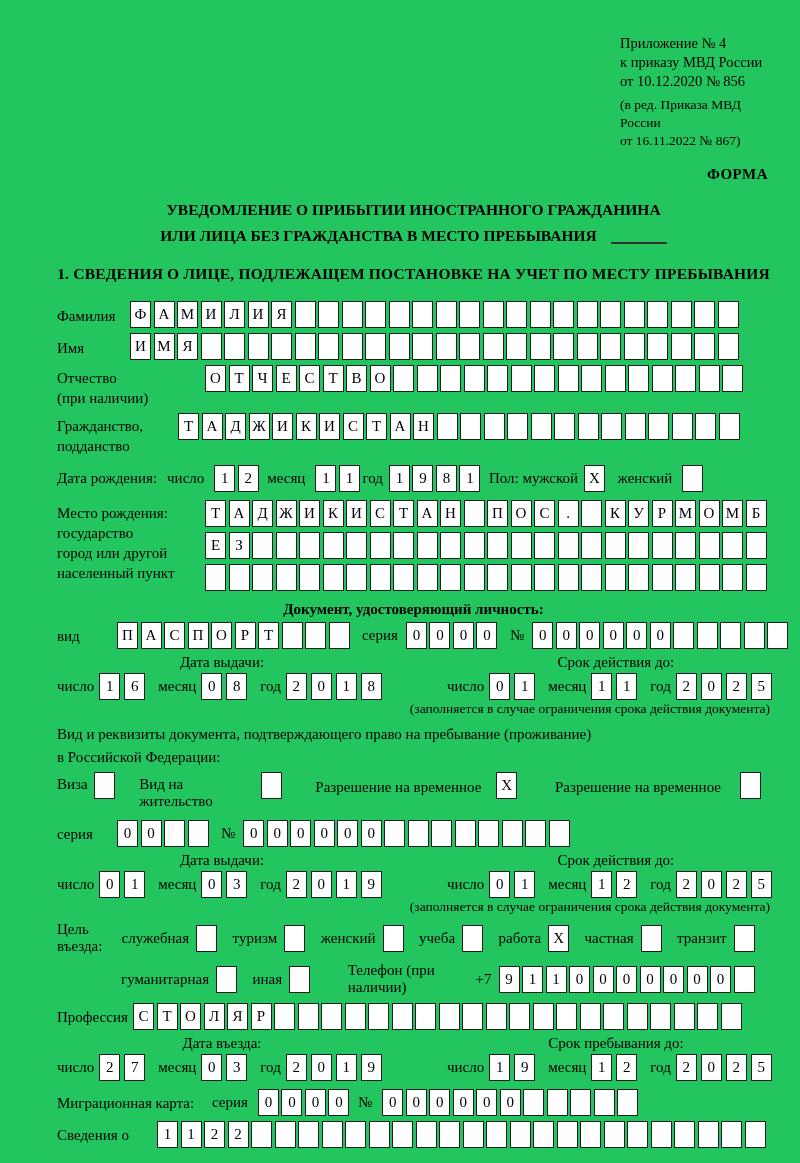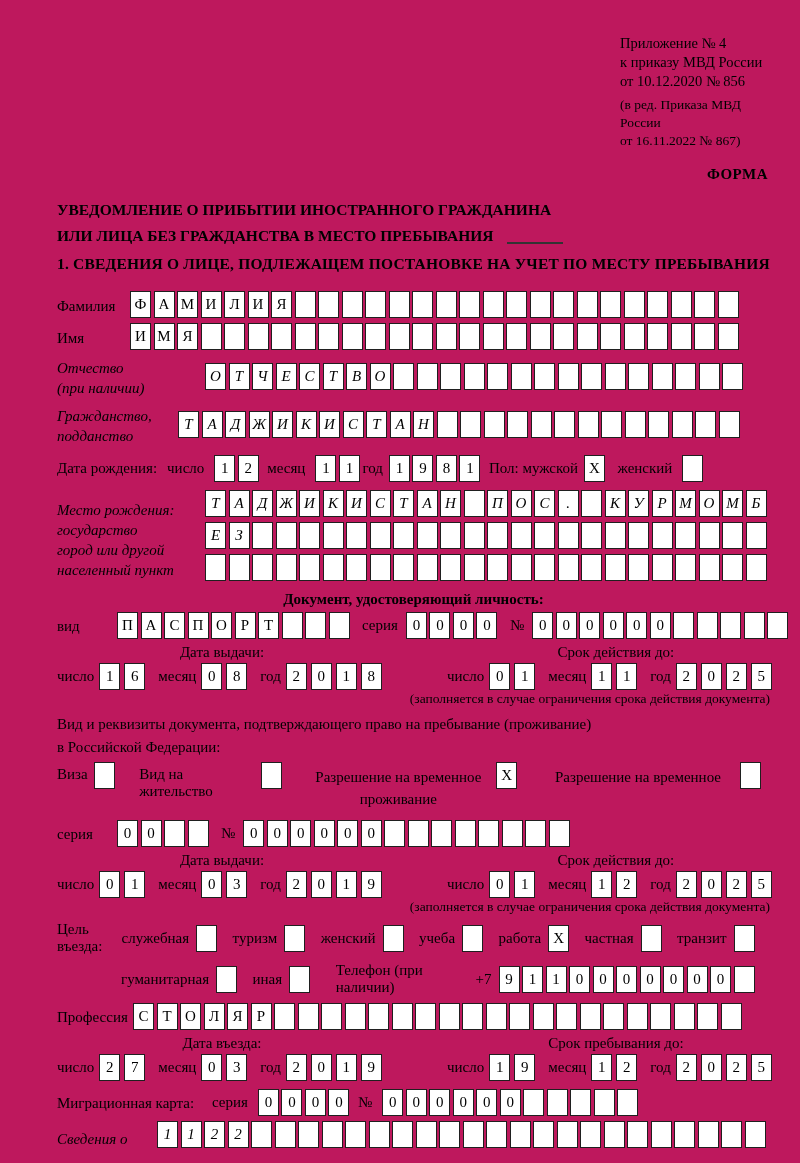--- a/index.html
+++ b/index.html
@@ -1,43 +1,43 @@
 <!DOCTYPE html>
 <html><head>
 <meta charset="utf-8">
 <style>
   html,body{margin:0;padding:0;background:#fff;}
   .page{
-    position:relative; width:800px; height:1163px; background:#be185d; color:#000;
+    position:relative; width:800px; height:1163px; background:#22c55e; color:#000;
     font-family:"Liberation Serif","DejaVu Serif",serif; font-size:15px;
     box-sizing:border-box; padding:34px 30px 0 57px; overflow:hidden;
   }
   
   .cellrow{display:flex; flex-wrap:nowrap; align-items:center;}
   .cell{
     flex:none; box-sizing:content-box; width:19px; height:25px;
     border:1.6px solid #1f1f1f; margin-right:2.5px; background:#fff;
     display:inline-flex; align-items:center; justify-content:center;
     font-size:15px; line-height:1;
   }
   .stack .cellrow{margin-bottom:5px;}
   
   .frow{display:flex; align-items:center; margin-bottom:5px;}
-  .frow.top{align-items:center;font-style:italic;}
+  .frow.top{align-items:flex-start;}
   .lcol{flex:none; line-height:20px; padding-top:3px;}
   .w73{width:73px;} .w148{width:148px;} .w121{width:121px;} .w60{width:60px;} .w100{width:100px;}
   .midlab{margin:0 8px 0 10px;}
   .gap6{margin-left:6px;} .gap10{margin-left:10px;}
   
   .appendix{margin-left:563px; line-height:19px; font-size:14.5px;}
   .appendix-sub{margin-top:5px; font-size:13.5px; line-height:18px;}
   .forma{text-align:right; font-weight:bold; font-size:15px; letter-spacing:.5px; margin-top:16px; padding-right:2px;font-family:Liberation Serif, serif;}
-  .title{margin-top:14px; text-align:left; font-weight:bold; font-size:15.5px; line-height:26px;font-family:Liberation Serif, serif;}
+  .title{margin-top:14px; text-align:center; font-weight:bold; font-size:15.5px; line-height:26px;font-family:Liberation Serif, serif;}
   .blank-line{display:inline-block; width:56px; border-bottom:2px solid #333; margin-left:14px; transform:translateY(3px);}
-  .section-heading{margin-top:6px; margin-bottom:18px; text-align:left; font-weight:bold; font-size:15.5px; letter-spacing:.2px;}
+  .section-heading{margin-top:16px; margin-bottom:18px; text-align:right; font-weight:bold; font-size:15.5px; letter-spacing:.2px;}
   .center-bold{text-align:center; font-weight:bold; margin:1px 0 4px 0;}
   .plain{line-height:23px;}
   
   .dates{display:flex; margin-top:2px;}
   .dcol.left{flex:none; width:390px;}
   .dcol.right{flex:1;}
   .dhead{text-align:center; margin-bottom:2px;}
   .dcol.left .dhead{width:330px;}
   .dline{display:flex; align-items:center;}
   .dline .dlab{margin-right:5px;}
@@ -50,21 +50,21 @@
   .plab{padding-top:4px;}
   .pblock{text-align:center; line-height:22px; padding-top:4px;}
   .pb1{width:192px;} .pb2{width:202px;}
   .permits > *{margin-right:6px;}
   .permits .sp{margin-right:22px;}
   
   .opts{display:flex; align-items:center; margin-bottom:7px;}
   .opts .olab{margin-right:7px;}
   .opts .cellrow{margin-right:13px;}
   .indent{margin-left:64px;}
-  .phone-lab{margin:0 26px 0 10px;}
+  .phone-lab{margin:0 26px 0 22px;}
   .prefix{margin-right:7px;}
 </style>
 </head>
 <body>
 
 <div class="page">
 
   <div class="appendix">
     <div>Приложение № 4</div>
     <div>к приказу МВД России</div>
@@ -423,21 +423,20 @@
     <span class="plab">Виза</span>
     <span class="cellrow sp">
         <span class="cell"></span>
       </span>
     <span class="plab">Вид на жительство</span>
     <span class="cellrow sp">
         <span class="cell"></span>
       </span>
     <span class="pblock pb1">
       <span style="display:block">Разрешение на временное</span>
-      <span style="display:block">проживание</span>
     </span>
     <span class="cellrow sp">
         <span class="cell">X</span>
       </span>
     <span class="pblock pb2">
       <span style="display:block">Разрешение на временное</span>
     </span>
     <span class="cellrow">
         <span class="cell"></span>
       </span>

